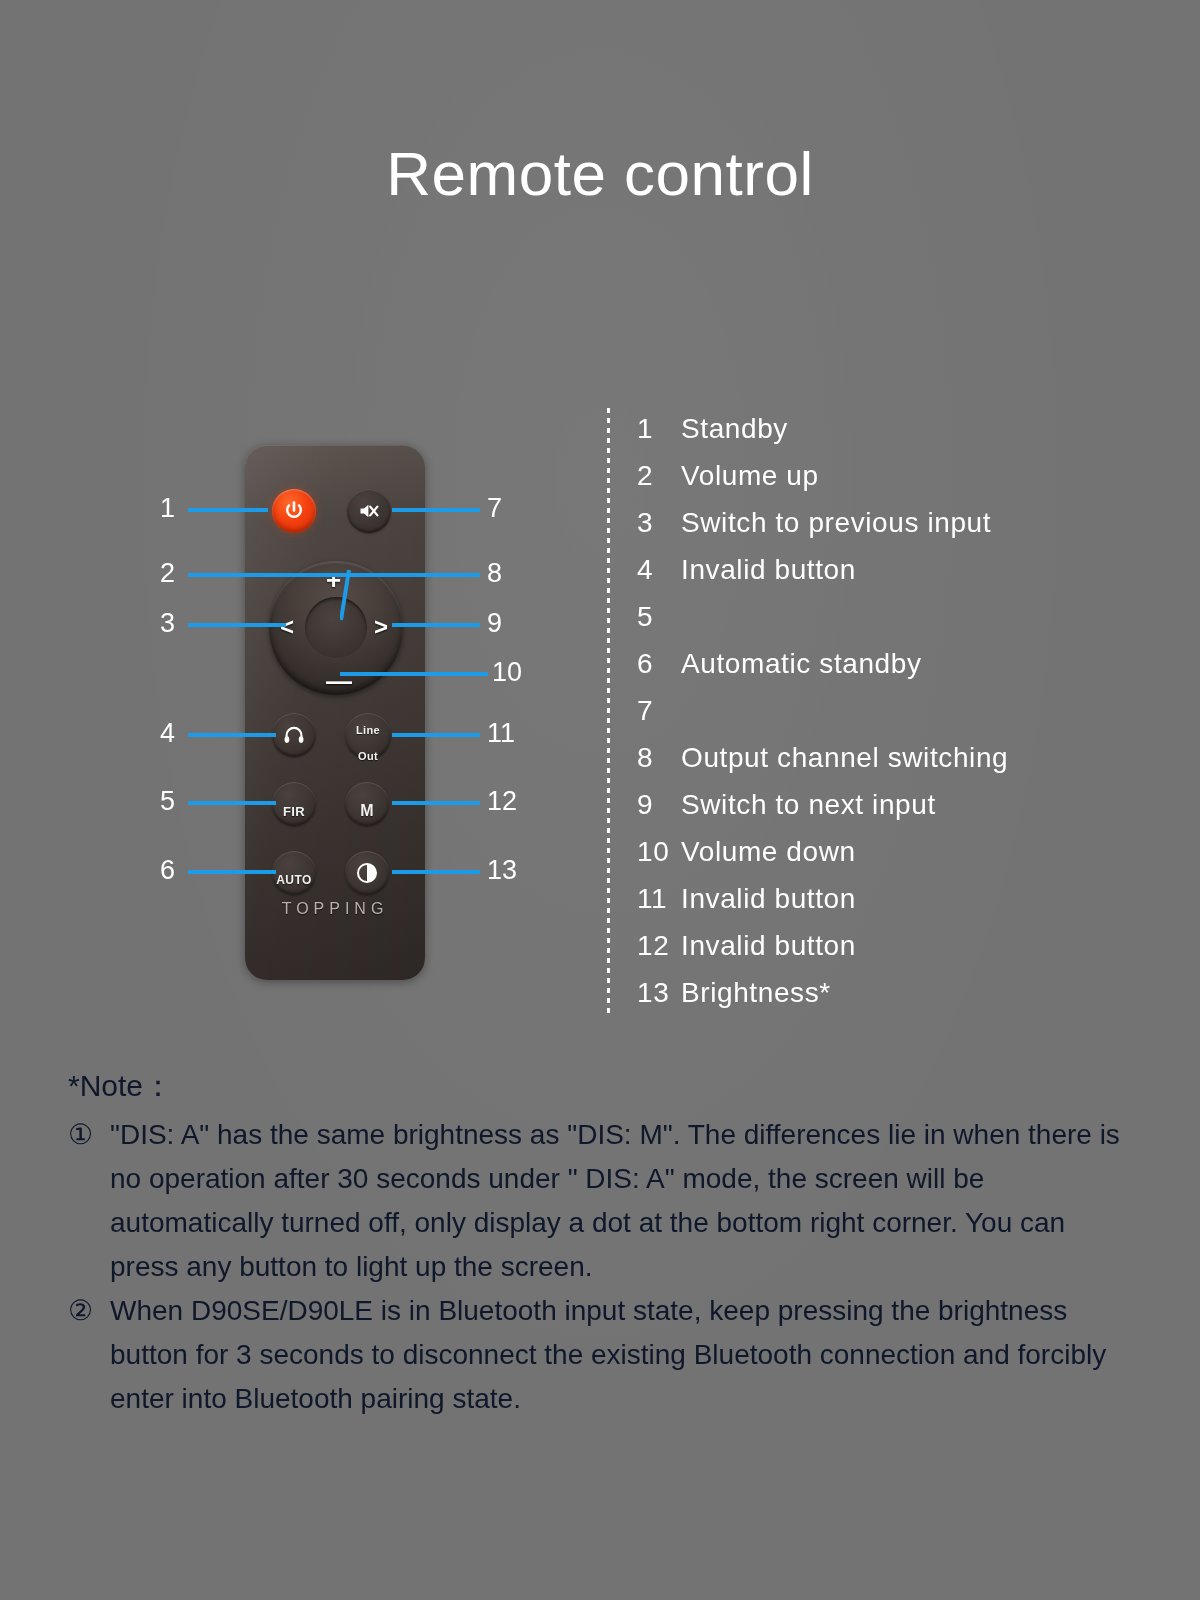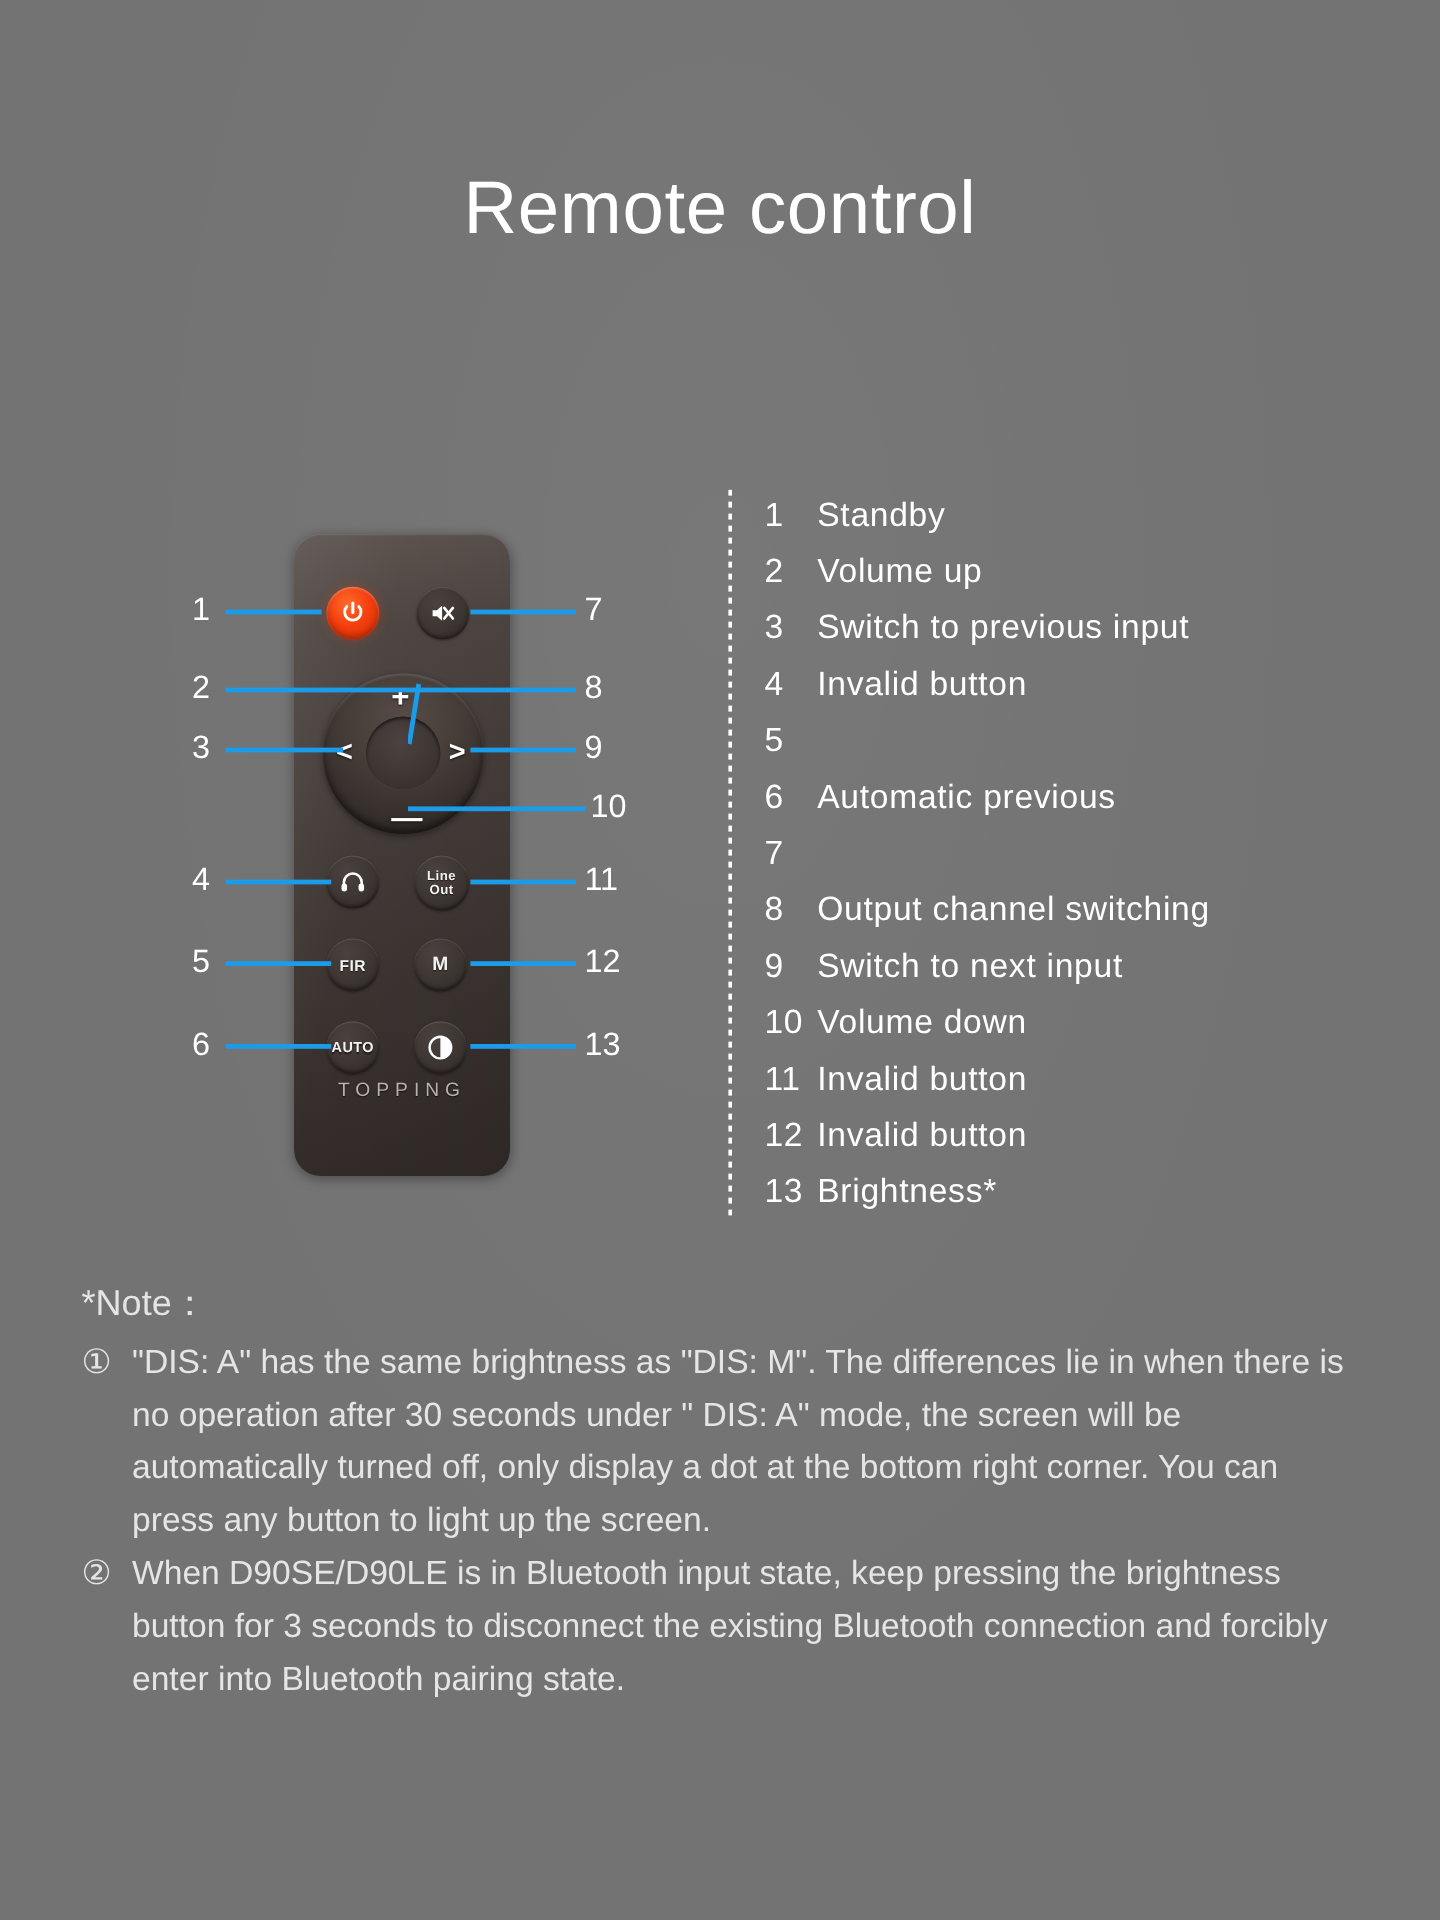--- a/index.html
+++ b/index.html
@@ -62,20 +62,21 @@
     background: radial-gradient(circle at 38% 30%, #4b4240 0%, #3d3532 55%, #2e2724 100%);
     box-shadow: inset 0 1px 1px rgba(255,255,255,0.14), inset 0 -2px 3px rgba(0,0,0,0.45), 0 1px 2px rgba(0,0,0,0.35);
     display: flex; align-items: center; justify-content: center;
     color: #fff;
     z-index: 3;
   }
   .btn .lbl {
     font-size: 13px; font-weight: 700; letter-spacing: 0.4px; line-height: 1.0;
     text-align: center; color: #f2f2f2;
     text-shadow: 0 1px 1px rgba(0,0,0,0.6);
+    margin-top: 14px;
   }
   .btn .lbl.small { font-size: 11px; line-height: 12px; }
 
   .btn-power {
     left: 272px; top: 89px; width: 44px; height: 44px;
     background: radial-gradient(circle at 40% 32%, #ff6a2a 0%, #f4400f 45%, #d82f05 100%);
     box-shadow: inset 0 1px 2px rgba(255,255,255,0.35), inset 0 -3px 5px rgba(120,20,0,0.55), 0 0 10px rgba(240,60,10,0.35);
   }
   .btn-mute { left: 347px; top: 89px; width: 44px; height: 44px; }
   .btn-hp   { left: 272px; top: 313px; width: 44px; height: 44px; }
@@ -175,21 +176,21 @@
     white-space: nowrap;
   }
   .legend-num { width: 44px; flex: 0 0 44px; }
   .legend-lbl { flex: 1 1 auto; }
 
   
   .note {
     position: absolute;
     left: 68px; top: 1066px;
     width: 1060px;
-    color: #e5e5e5;
+    color: #0f172a;
   }
   .note-title {
     font-size: 30px;
     margin-bottom: 6px;
   }
   .note-item {
     display: flex;
     align-items: flex-start;
     font-size: 28px;
     line-height: 44px;
@@ -329,21 +330,21 @@
   </div>
   <div class="legend-row">
     <span class="legend-num">4</span>
     <span class="legend-lbl">Invalid button</span>
   </div>
   <div class="legend-row">
     <span class="legend-num">5</span>
   </div>
   <div class="legend-row">
     <span class="legend-num">6</span>
-    <span class="legend-lbl">Automatic previous</span>
+    <span class="legend-lbl">Automatic standby</span>
   </div>
   <div class="legend-row">
     <span class="legend-num">7</span>
   </div>
   <div class="legend-row">
     <span class="legend-num">8</span>
     <span class="legend-lbl">Output channel switching</span>
   </div>
   <div class="legend-row">
     <span class="legend-num">9</span>

